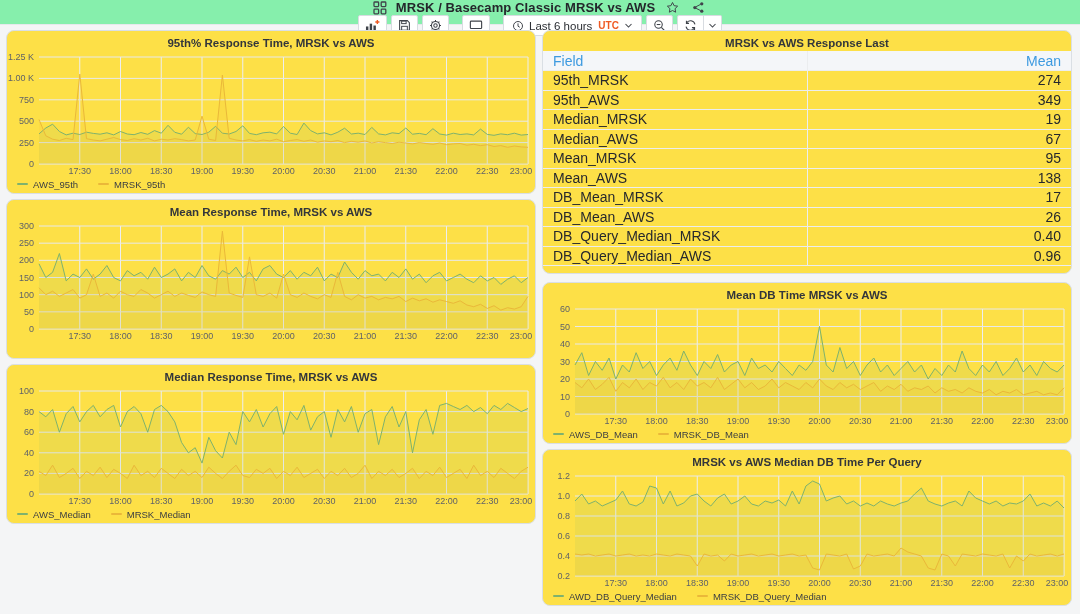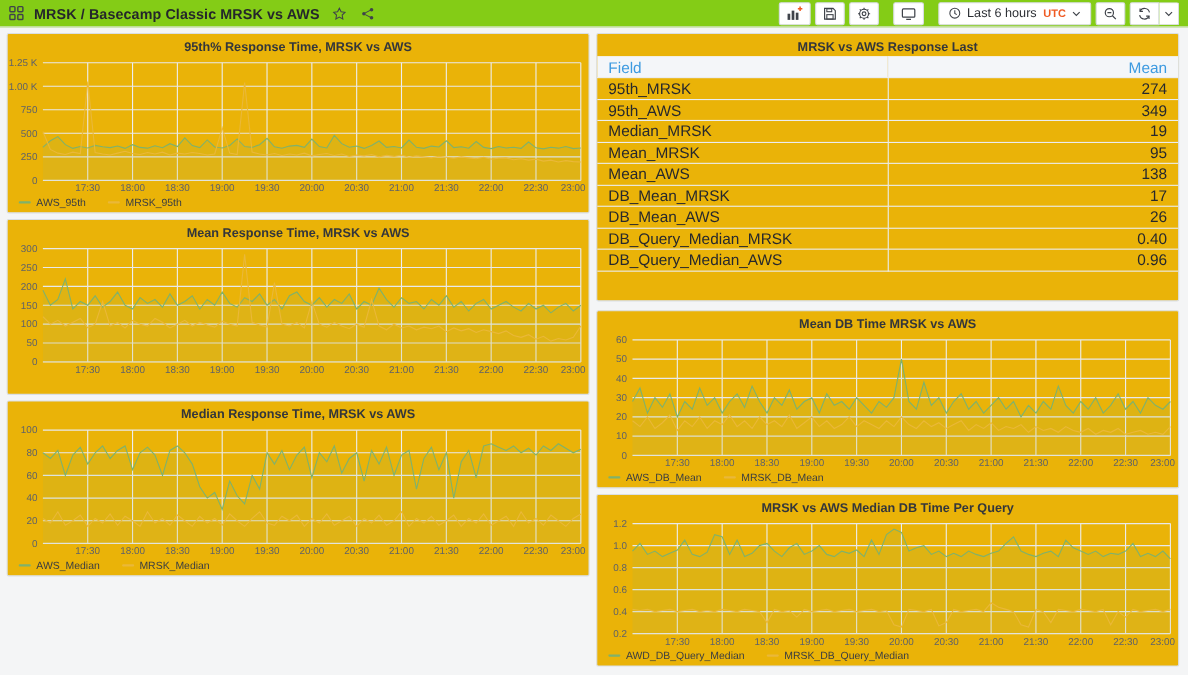--- a/index.html
+++ b/index.html
@@ -4,43 +4,43 @@
 <style>
   * { box-sizing: border-box; }
   html,body { margin:0; padding:0; }
   body {
     width:1080px; height:614px; position:relative; overflow:hidden;
     background:#f4f5f6; font-family:"Liberation Sans", sans-serif; color:#1f2126;
   }
   
   .navbar {
     position:absolute; left:0; top:0; width:1080px; height:25px;
-    background:#84cc16; border-bottom:1px solid #e6e9ec;
-    display:flex; align-items:center; justify-content:space-between; padding:0 8px;
+    background:#86efac; border-bottom:1px solid #e6e9ec;
+    display:flex; align-items:center; justify-content:space-between; padding:0 8px;flex-direction:column;
   }
   .nav-left { display:flex; align-items:center; gap:9px; }
   .dash-title { font-size:13px; font-weight:700; color:#24262b; letter-spacing:.1px; }
   .icon { display:inline-flex; align-items:center; justify-content:center; color:#3f434a; }
   .plain-btn { background:none; border:none; padding:0 2px; cursor:pointer; display:inline-flex; align-items:center; color:#3f434a; }
   .nav-right { display:flex; align-items:center; gap:4px; }
   .btn {
     height:21px; min-width:26px; background:#fff; border:1px solid #d8dce1; border-radius:2px;
     display:inline-flex; align-items:center; justify-content:center; gap:5px;
     color:#3f434a; font-family:inherit; font-size:11.5px; cursor:pointer; padding:0 6px;
   }
   .gap8 { width:5px; }
   .time-btn { padding:0 8px; }
   .time-label { font-size:11.5px; color:#2c2f34; white-space:nowrap; }
   .utc { font-size:10px; font-weight:700; color:#ef5a23; margin-left:1px; }
   .btn-group { display:inline-flex; }
   .btn-group .btn:first-child { border-top-right-radius:0; border-bottom-right-radius:0; }
   .btn-group .btn:last-child { border-left:none; border-top-left-radius:0; border-bottom-left-radius:0; min-width:18px; padding:0 3px; }
   
   .panel {
-    position:absolute; background:#eab308; border:1px solid #dadfe4; border-radius:2px;
+    position:absolute; background:#fde047; border:1px solid #dadfe4; border-radius:8px;
     display:flex; flex-direction:column;
   }
   .panel-title {
     height:20px; line-height:20px; text-align:center; font-size:11.5px; font-weight:700;
     color:#33363b; flex:0 0 auto; cursor:pointer; padding-top:2px;
   }
   .chart-body { flex:1 1 auto; position:relative; overflow:hidden; }
   .chart-svg { display:block; }
   .chart-svg text { font-family:"Liberation Sans", sans-serif; font-size:9px; fill:#5f6268; }
   .legend { flex:0 0 16px; display:flex; align-items:center; gap:20px; padding:0 0 2px 10px; }
@@ -370,20 +370,24 @@
         </tr>
         <tr>
           <td>95th_AWS</td>
           <td>349</td>
         </tr>
         <tr>
           <td>Median_MRSK</td>
           <td>19</td>
         </tr>
         <tr>
+          <td>Median_AWS</td>
+          <td>67</td>
+        </tr>
+        <tr>
           <td>Mean_MRSK</td>
           <td>95</td>
         </tr>
         <tr>
           <td>Mean_AWS</td>
           <td>138</td>
         </tr>
         <tr>
           <td>DB_Mean_MRSK</td>
           <td>17</td>

